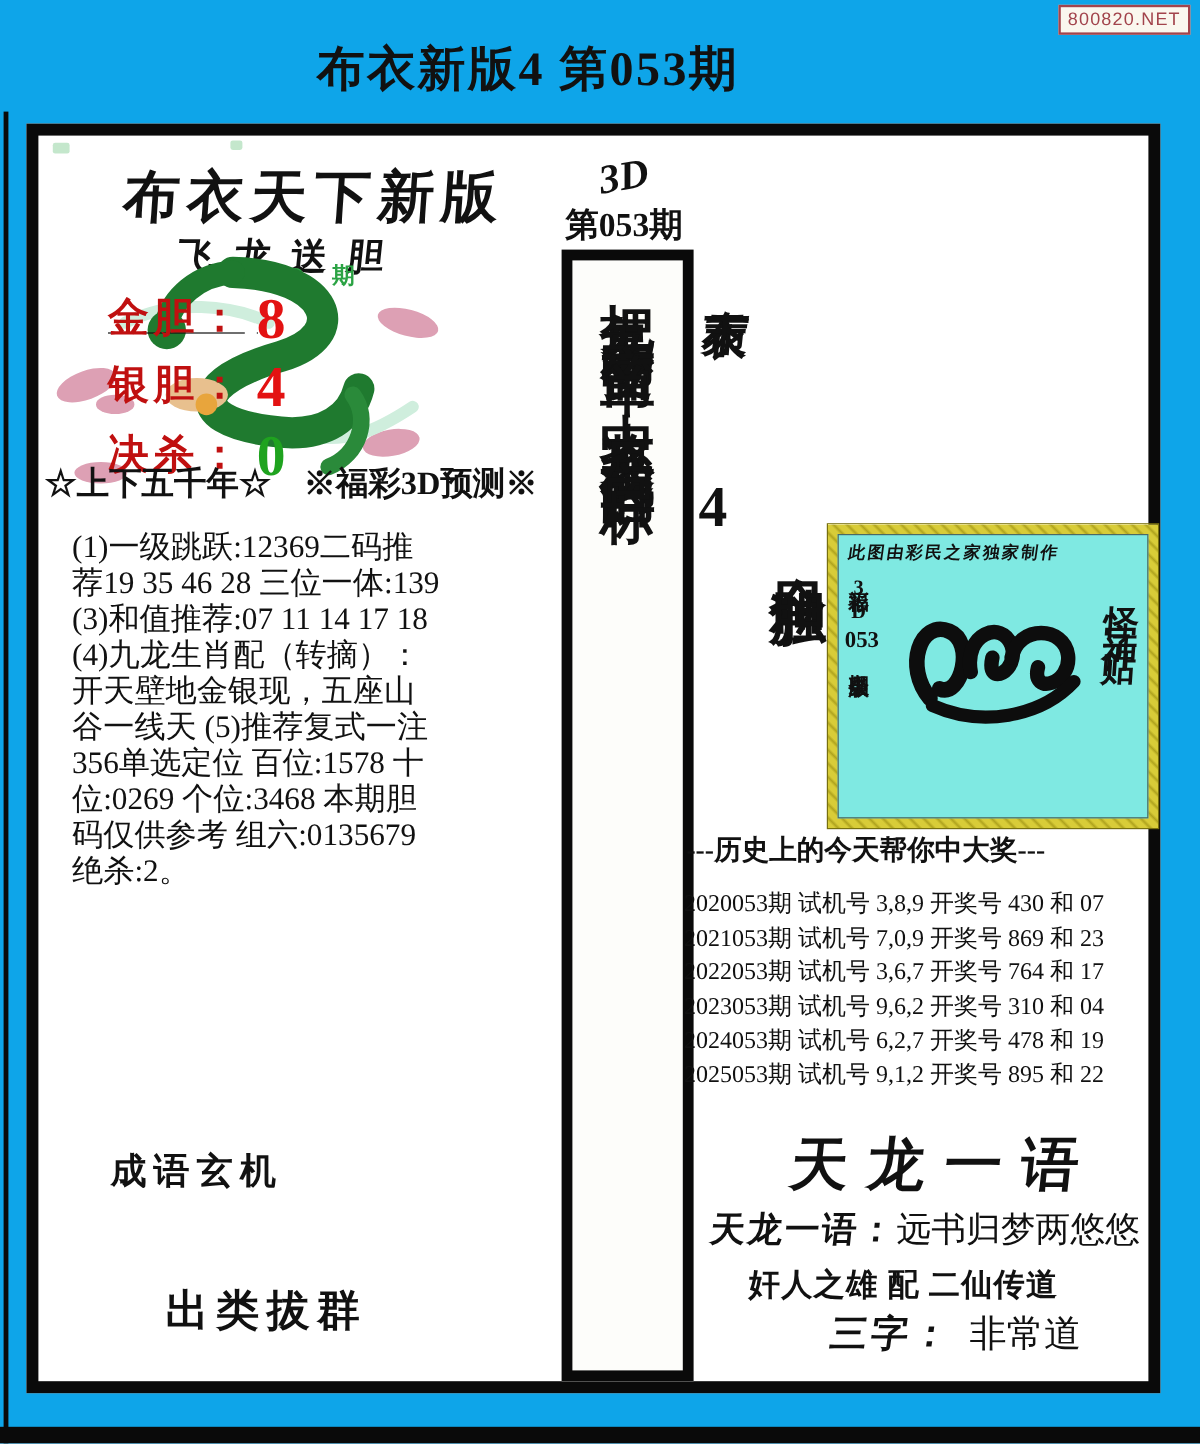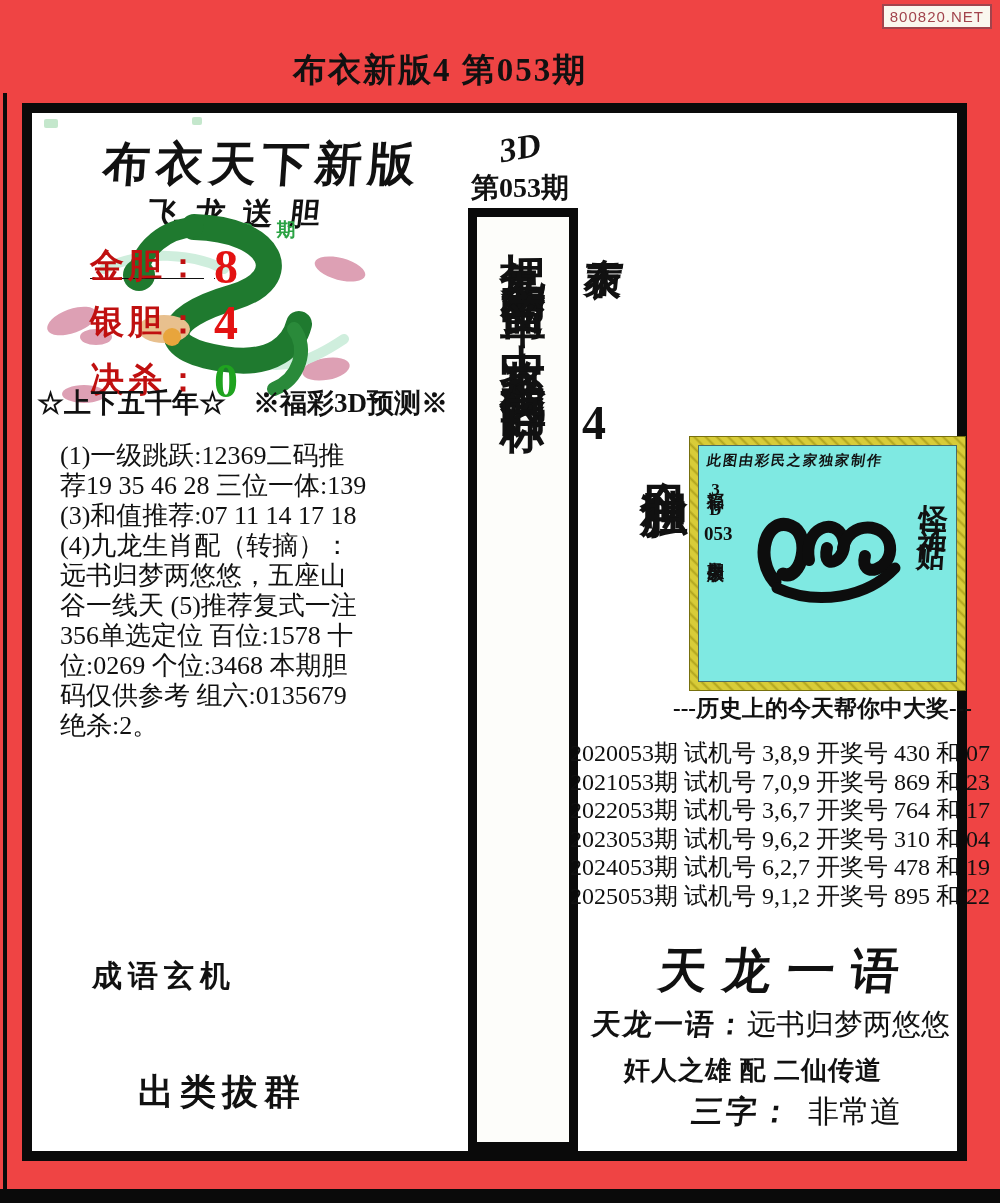--- a/index.html
+++ b/index.html
@@ -1,32 +1,32 @@
 <!DOCTYPE html>
 <html><head>
 <meta charset="utf-8">
 <style>
   html,body{margin:0;padding:0;}
   .page{
     position:relative; width:1000px; height:1203px;
-    background:#ef4444; overflow:hidden;
+    background:#0ea5e9; overflow:hidden;
     font-family:"Liberation Serif","DejaVu Serif",serif;
     color:#111;
   }
   .abs{position:absolute;}
   .brush{font-weight:900;}
   
   .site-tag{
     top:4px; right:8px; border:2px solid #a2444c; color:#a2444c;
     font-family:"Liberation Sans","DejaVu Sans",sans-serif;
     font-size:15px; padding:2px 6px; background:#faf7ee; letter-spacing:1px;
   }
   .page-title{
-    top:48px; left:230px; width:420px; text-align:center;
-    font-size:33px; font-weight:800; letter-spacing:2px; white-space:nowrap;
+    top:30px; left:230px; width:420px; text-align:center;
+    font-size:40px; font-weight:800; letter-spacing:2px; white-space:nowrap;
   }
   .left-edge-line{ left:3px; top:93px; width:4px; height:1110px; background:#0a0a0a;}
   .bottom-bar{ left:0; top:1189px; width:1000px; height:14px; background:#0a0a0a;}
   
   .frame{
     left:22px; top:103px; width:925px; height:1038px;
     border:10px solid #0a0a0a; background:#ffffff;
   }
   .artifact{background:#7cc98f; opacity:.45; border-radius:2px;}
   
@@ -72,23 +72,23 @@
     background:#7fe9e2; border:1px solid #4a6a66; box-sizing:border-box;}
   .cb-note{ position:absolute; left:8px; top:6px; width:200px; font-size:14px;
     font-weight:900; letter-spacing:2px; white-space:nowrap; transform:skewX(-8deg);}
   .cb-right{ position:absolute; right:6px; top:36px; height:190px;
     font-size:29px; font-weight:900; letter-spacing:12px; transform:skewX(-4deg);}
   .cb-left{ position:absolute; left:5px; top:32px; width:26px; text-align:center;}
   .cb-left .seg1{ font-size:17px; font-weight:700; letter-spacing:1px;}
   .cb-left .seg2{ font-size:19px; font-weight:900; margin:3px 0; writing-mode:horizontal-tb; display:block;}
   .cb-glyph{ position:absolute; left:48px; top:44px;}
   
-  .hist-header{ left:540px; top:580px; width:400px; text-align:right;
+  .hist-header{ left:540px; top:580px; width:400px; text-align:left;
     font-size:23px; font-weight:700; white-space:nowrap;}
-  .hist-rows{ left:538px; top:626px; width:402px; font-size:24px; line-height:28.5px; white-space:nowrap;}
+  .hist-rows{ left:538px; top:626px; width:402px; font-size:20px; line-height:28.5px; white-space:nowrap;}
   
   .tl-header{ left:590px; top:826px; width:330px; text-align:center;
     font-size:48px; letter-spacing:16px; white-space:nowrap; transform:skewX(-6deg);}
   .tl-line1{ left:560px; top:892px; width:380px; font-size:29px; white-space:nowrap;}
   .tl-line1 .lbl{ font-weight:900; transform:skewX(-6deg); display:inline-block; letter-spacing:2px;}
   .tl-line2{ left:592px; top:940px; width:340px; font-size:26px; font-weight:600; letter-spacing:1px; white-space:nowrap;}
   .tl-line3{ left:660px; top:978px; width:280px; font-size:31px; white-space:nowrap;}
   .tl-line3 .lbl{ font-weight:900; transform:skewX(-8deg); display:inline-block; letter-spacing:3px; padding-right:14px;}
 </style>
 </head>
@@ -141,21 +141,21 @@
     <div class="abs dan-line" style="left:58px; top:240px;">
       <span class="dan-label">决杀：</span><span class="dan-value green">0</span>
     </div>
 
     <div class="abs lc-stars">☆上下五千年☆　※福彩3D预测※</div>
     <div class="abs lc-par">
         <div>(1)一级跳跃:12369二码推</div>
         <div>荐19 35 46 28 三位一体:139</div>
         <div>(3)和值推荐:07 11 14 17 18</div>
         <div>(4)九龙生肖配（转摘）：</div>
-        <div>远书归梦两悠悠，五座山</div>
+        <div>开天壁地金银现，五座山</div>
         <div>谷一线天 (5)推荐复式一注</div>
         <div>356单选定位 百位:1578 十</div>
         <div>位:0269 个位:3468 本期胆</div>
         <div>码仅供参考 组六:0135679</div>
         <div>绝杀:2。</div>
       </div>
 
     <div class="abs lc-idiom-title">成语玄机</div>
     <div class="abs lc-idiom">出类拔群</div>
 

